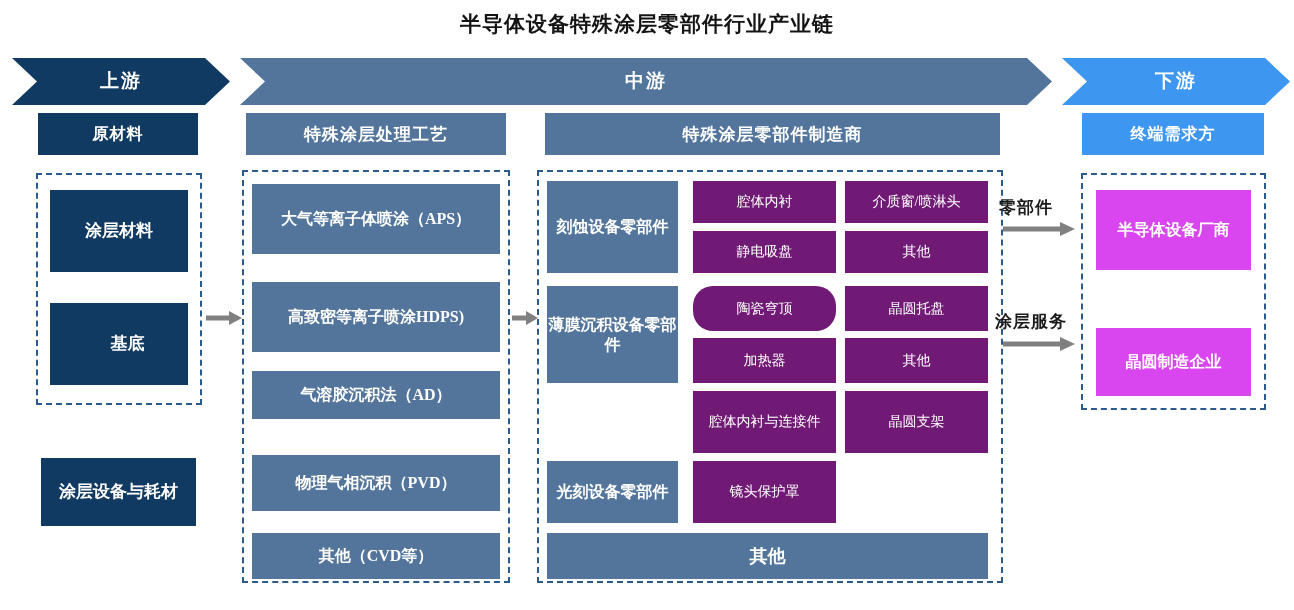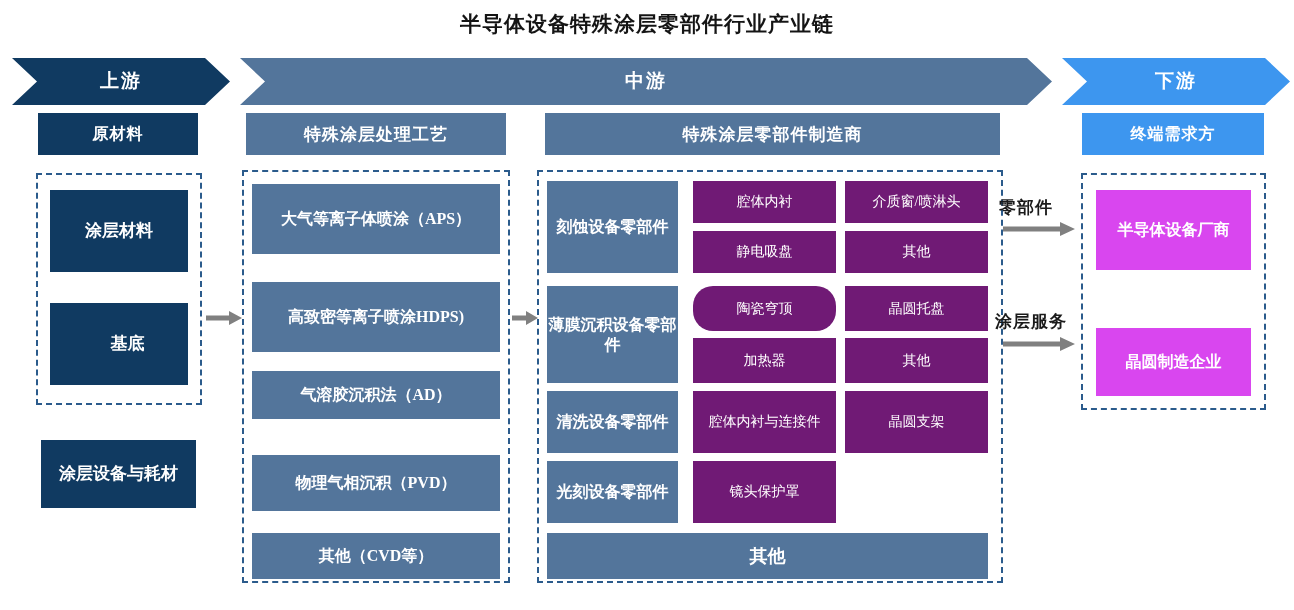--- a/index.html
+++ b/index.html
@@ -113,21 +113,21 @@
     line-height: 1.25;
   }
   .box.navy   { background: #103a61; font-weight: bold; font-size: 17px; }
   .box.slate  { background: #53759b; font-weight: bold; font-size: 16px; }
   .box.light  { background: #701a75; font-weight: normal; font-size: 14px; }
   .box.bright { background: #d946ef; font-weight: bold; font-size: 16px; }
 
   
   #up-mat  { left: 50px; top: 190px; width: 138px; height: 82px; }
   #up-sub  { left: 50px; top: 303px; width: 138px; height: 82px; padding-left: 17px; }
-  #up-eqp  { left: 41px; top: 440px; width: 155px; height: 68px; }
+  #up-eqp  { left: 41px; top: 458px; width: 155px; height: 68px; }
 
   
   .proc { left: 252px; width: 248px; }
   #proc-0 { top: 184px; height: 70px; }
   #proc-1 { top: 282px; height: 70px; }
   #proc-2 { top: 371px; height: 48px; }
   #proc-3 { top: 455px; height: 56px; }
   #proc-4 { top: 533px; height: 46px; }
 
   
@@ -215,21 +215,20 @@
   <div id="up-eqp" class="box navy">涂层设备与耗材</div>
 
   <div id="proc-0" class="box slate proc">大气等离子体喷涂（APS）</div>
   <div id="proc-1" class="box slate proc">高致密等离子喷涂HDPS)</div>
   <div id="proc-2" class="box slate proc">气溶胶沉积法（AD）</div>
   <div id="proc-3" class="box slate proc">物理气相沉积（PVD）</div>
   <div id="proc-4" class="box slate proc">其他（CVD等）</div>
 
   <div id="cat-0" class="box slate cat">刻蚀设备零部件</div>
   <div id="cat-1" class="box slate cat">薄膜沉积设备零部件</div>
-  <div id="cat-2" class="box slate cat">清洗设备零部件</div>
   <div id="cat-3" class="box slate cat">光刻设备零部件</div>
 
   <div id="sub-0-0" class="box light sub colA">腔体内衬</div>
   <div id="sub-0-1" class="box light sub colB">介质窗/喷淋头</div>
   <div id="sub-0-2" class="box light sub colA">静电吸盘</div>
   <div id="sub-0-3" class="box light sub colB">其他</div>
 
   <div id="sub-1-0" class="box light sub colA">陶瓷穹顶</div>
   <div id="sub-1-1" class="box light sub colB">晶圆托盘</div>
   <div id="sub-1-2" class="box light sub colA">加热器</div>

